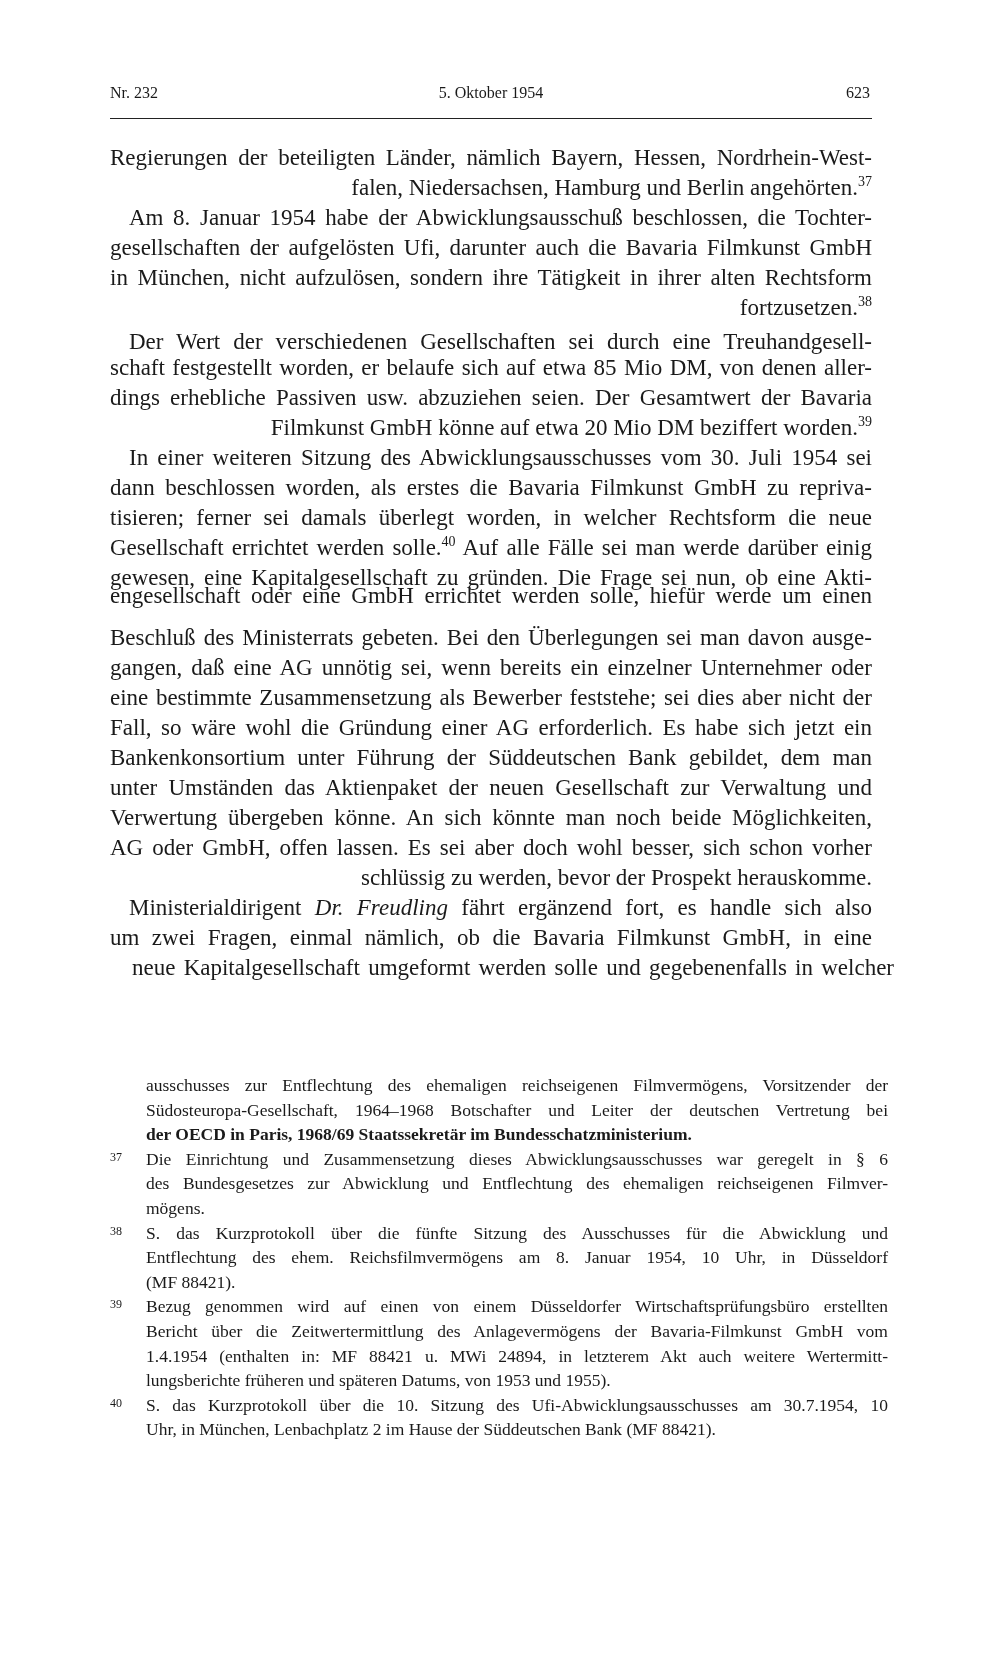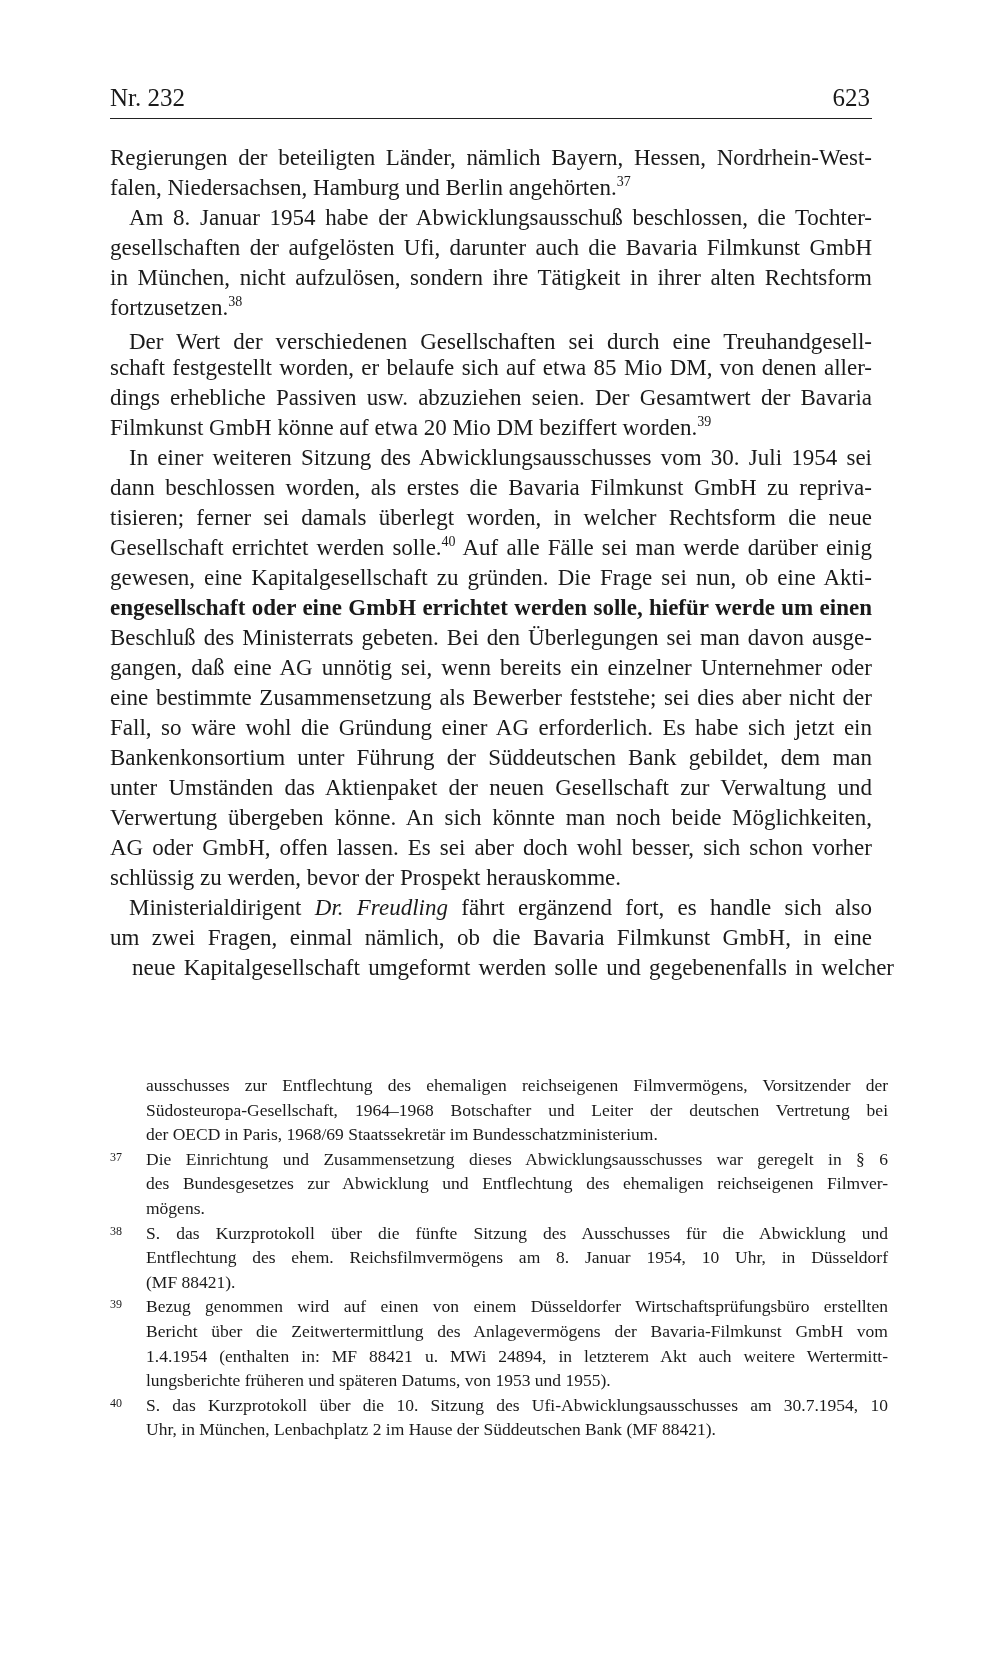--- a/index.html
+++ b/index.html
@@ -1,72 +1,73 @@
 <!DOCTYPE html>
 <html><head>
 <meta charset="utf-8">
 <style>
   html, body { margin: 0; padding: 0; background: #ffffff; }
   body { width: 1000px; height: 1666px; position: relative; overflow: hidden;
          font-family: "Liberation Serif", "DejaVu Serif", serif; color: #1a1a1a; }
   .header { position: absolute; left: 110px; top: 84px; width: 762px; height: 34px; border-bottom: 1.4px solid #222; }
-  .header span { position: absolute; top: 0; font-size: 25px; }
+  .header span { position: absolute; top: 0; font-size: 16px; }
   .hl { left: 0; }
   .hc { left: 0; right: 0; text-align: center; }
   .hr { right: 2px; }
-  .line { position: absolute; left: 110px; width: 762px; font-size: 23px; white-space: nowrap; }
+  .line { position: absolute; left: 110px; width: 762px; font-size: 23px; white-space: nowrap; text-align: right; }
   .just { text-align: justify; text-align-last: justify; }
   .ind { left: 129px; width: 743px; }
   sup { font-size: 14px; vertical-align: 9px; line-height: 0; }
   .fn { position: absolute; left: 146px; width: 742px; font-size: 17.5px; white-space: nowrap; }
   .fnnum { position: absolute; left: 110px; font-size: 12px; }
   i { }
 </style>
 </head>
 <body>
 
 <div class="header">
   <span class="hl">Nr. 232</span>
+  <span class="hc">5. Oktober 1954</span>
   <span class="hr">623</span>
 </div>
 
 <div id="body-text">
     <div class="line just" style="top: 145px;"><span>Regierungen der beteiligten Länder, nämlich Bayern, Hessen, Nordrhein-West-</span></div>
     <div class="line" style="top: 175px;"><span>falen, Niedersachsen, Hamburg und Berlin angehörten.</span><sup>37</sup></div>
     <div class="line just ind" style="top: 205px;"><span>Am 8. Januar 1954 habe der Abwicklungsausschuß beschlossen, die Tochter-</span></div>
     <div class="line just" style="top: 235px;"><span>gesellschaften der aufgelösten Ufi, darunter auch die Bavaria Filmkunst GmbH</span></div>
     <div class="line just" style="top: 265px;"><span>in München, nicht aufzulösen, sondern ihre Tätigkeit in ihrer alten Rechtsform</span></div>
     <div class="line" style="top: 295px;"><span>fortzusetzen.</span><sup>38</sup></div>
     <div class="line just ind" style="top: 329px;"><span>Der Wert der verschiedenen Gesellschaften sei durch eine Treuhandgesell-</span></div>
     <div class="line just" style="top: 355px;"><span>schaft festgestellt worden, er belaufe sich auf etwa 85 Mio DM, von denen aller-</span></div>
     <div class="line just" style="top: 385px;"><span>dings erhebliche Passiven usw. abzuziehen seien. Der Gesamtwert der Bavaria</span></div>
     <div class="line" style="top: 415px;"><span>Filmkunst GmbH könne auf etwa 20 Mio DM beziffert worden.</span><sup>39</sup></div>
     <div class="line just ind" style="top: 445px;"><span>In einer weiteren Sitzung des Abwicklungsausschusses vom 30. Juli 1954 sei</span></div>
     <div class="line just" style="top: 475px;"><span>dann beschlossen worden, als erstes die Bavaria Filmkunst GmbH zu repriva-</span></div>
     <div class="line just" style="top: 505px;"><span>tisieren; ferner sei damals überlegt worden, in welcher Rechtsform die neue</span></div>
     <div class="line just" style="top: 535px;"><span>Gesellschaft errichtet werden solle.</span><sup>40</sup><span> Auf alle Fälle sei man werde darüber einig</span></div>
     <div class="line just" style="top: 565px;"><span>gewesen, eine Kapitalgesellschaft zu gründen. Die Frage sei nun, ob eine Akti-</span></div>
-    <div class="line just" style="top: 595px; font-weight: bold;"><span>engesellschaft oder eine GmbH errichtet werden solle, hiefür werde um einen</span></div>
+    <div class="line just" style="top: 583px;"><span>engesellschaft oder eine GmbH errichtet werden solle, hiefür werde um einen</span></div>
     <div class="line just" style="top: 625px;"><span>Beschluß des Ministerrats gebeten. Bei den Überlegungen sei man davon ausge-</span></div>
     <div class="line just" style="top: 655px;"><span>gangen, daß eine AG unnötig sei, wenn bereits ein einzelner Unternehmer oder</span></div>
     <div class="line just" style="top: 685px;"><span>eine bestimmte Zusammensetzung als Bewerber feststehe; sei dies aber nicht der</span></div>
     <div class="line just" style="top: 715px;"><span>Fall, so wäre wohl die Gründung einer AG erforderlich. Es habe sich jetzt ein</span></div>
     <div class="line just" style="top: 745px;"><span>Bankenkonsortium unter Führung der Süddeutschen Bank gebildet, dem man</span></div>
     <div class="line just" style="top: 775px;"><span>unter Umständen das Aktienpaket der neuen Gesellschaft zur Verwaltung und</span></div>
     <div class="line just" style="top: 805px;"><span>Verwertung übergeben könne. An sich könnte man noch beide Möglichkeiten,</span></div>
     <div class="line just" style="top: 835px;"><span>AG oder GmbH, offen lassen. Es sei aber doch wohl besser, sich schon vorher</span></div>
     <div class="line" style="top: 865px;"><span>schlüssig zu werden, bevor der Prospekt herauskomme.</span></div>
     <div class="line just ind" style="top: 895px;"><span>Ministerialdirigent </span><i>Dr. Freudling</i><span> fährt ergänzend fort, es handle sich also</span></div>
     <div class="line just" style="top: 925px;"><span>um zwei Fragen, einmal nämlich, ob die Bavaria Filmkunst GmbH, in eine</span></div>
     <div class="line just" style="top: 955px; margin-left: 22px;"><span>neue Kapitalgesellschaft umgeformt werden solle und gegebenenfalls in welcher</span></div>
   </div>
 <div id="footnotes">
     <div class="fn just" style="top: 1075px;">ausschusses zur Entflechtung des ehemaligen reichseigenen Filmvermögens, Vorsitzender der</div>
     <div class="fn just" style="top: 1099.6px;">Südosteuropa-Gesellschaft, 1964–1968 Botschafter und Leiter der deutschen Vertretung bei</div>
-    <div class="fn" style="top: 1124.2px;">der OECD in Paris, 1968/69 Staatssekretär im Bundesschatzministerium.</div>
+    <div class="fn" style="top: 1124.2px; font-weight: bold;">der OECD in Paris, 1968/69 Staatssekretär im Bundesschatzministerium.</div>
     <div class="fnnum" style="top: 1149.8px;">37</div>
     <div class="fn just" style="top: 1148.8px;">Die Einrichtung und Zusammensetzung dieses Abwicklungsausschusses war geregelt in § 6</div>
     <div class="fn just" style="top: 1173.4px;">des Bundesgesetzes zur Abwicklung und Entflechtung des ehemaligen reichseigenen Filmver-</div>
     <div class="fn" style="top: 1198px;">mögens.</div>
     <div class="fnnum" style="top: 1223.6px;">38</div>
     <div class="fn just" style="top: 1222.6px;">S. das Kurzprotokoll über die fünfte Sitzung des Ausschusses für die Abwicklung und</div>
     <div class="fn just" style="top: 1247.2px;">Entflechtung des ehem. Reichsfilmvermögens am 8. Januar 1954, 10 Uhr, in Düsseldorf</div>
     <div class="fn" style="top: 1271.8px;">(MF 88421).</div>
     <div class="fnnum" style="top: 1297.4px;">39</div>
     <div class="fn just" style="top: 1296.4px;">Bezug genommen wird auf einen von einem Düsseldorfer Wirtschaftsprüfungsbüro erstellten</div>

